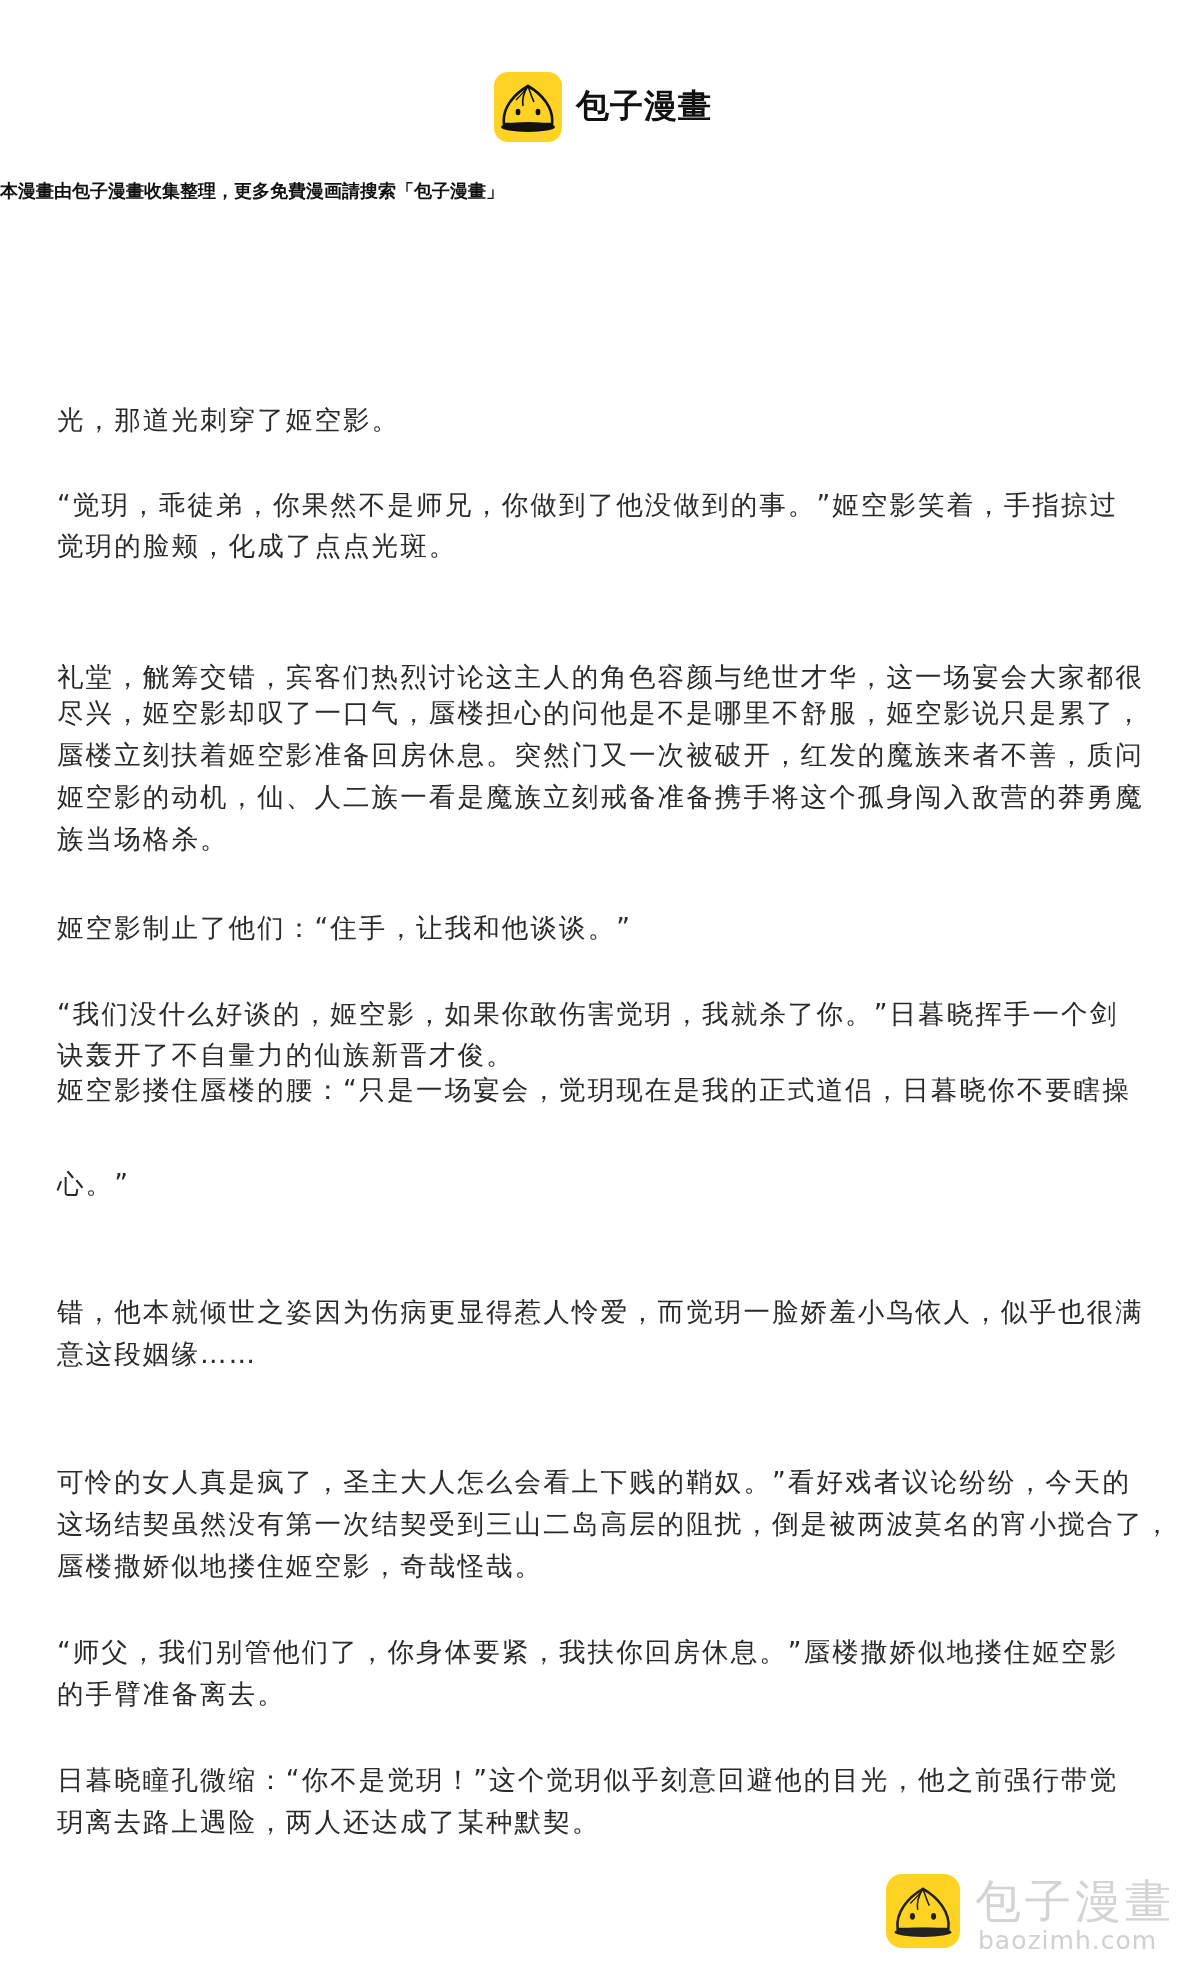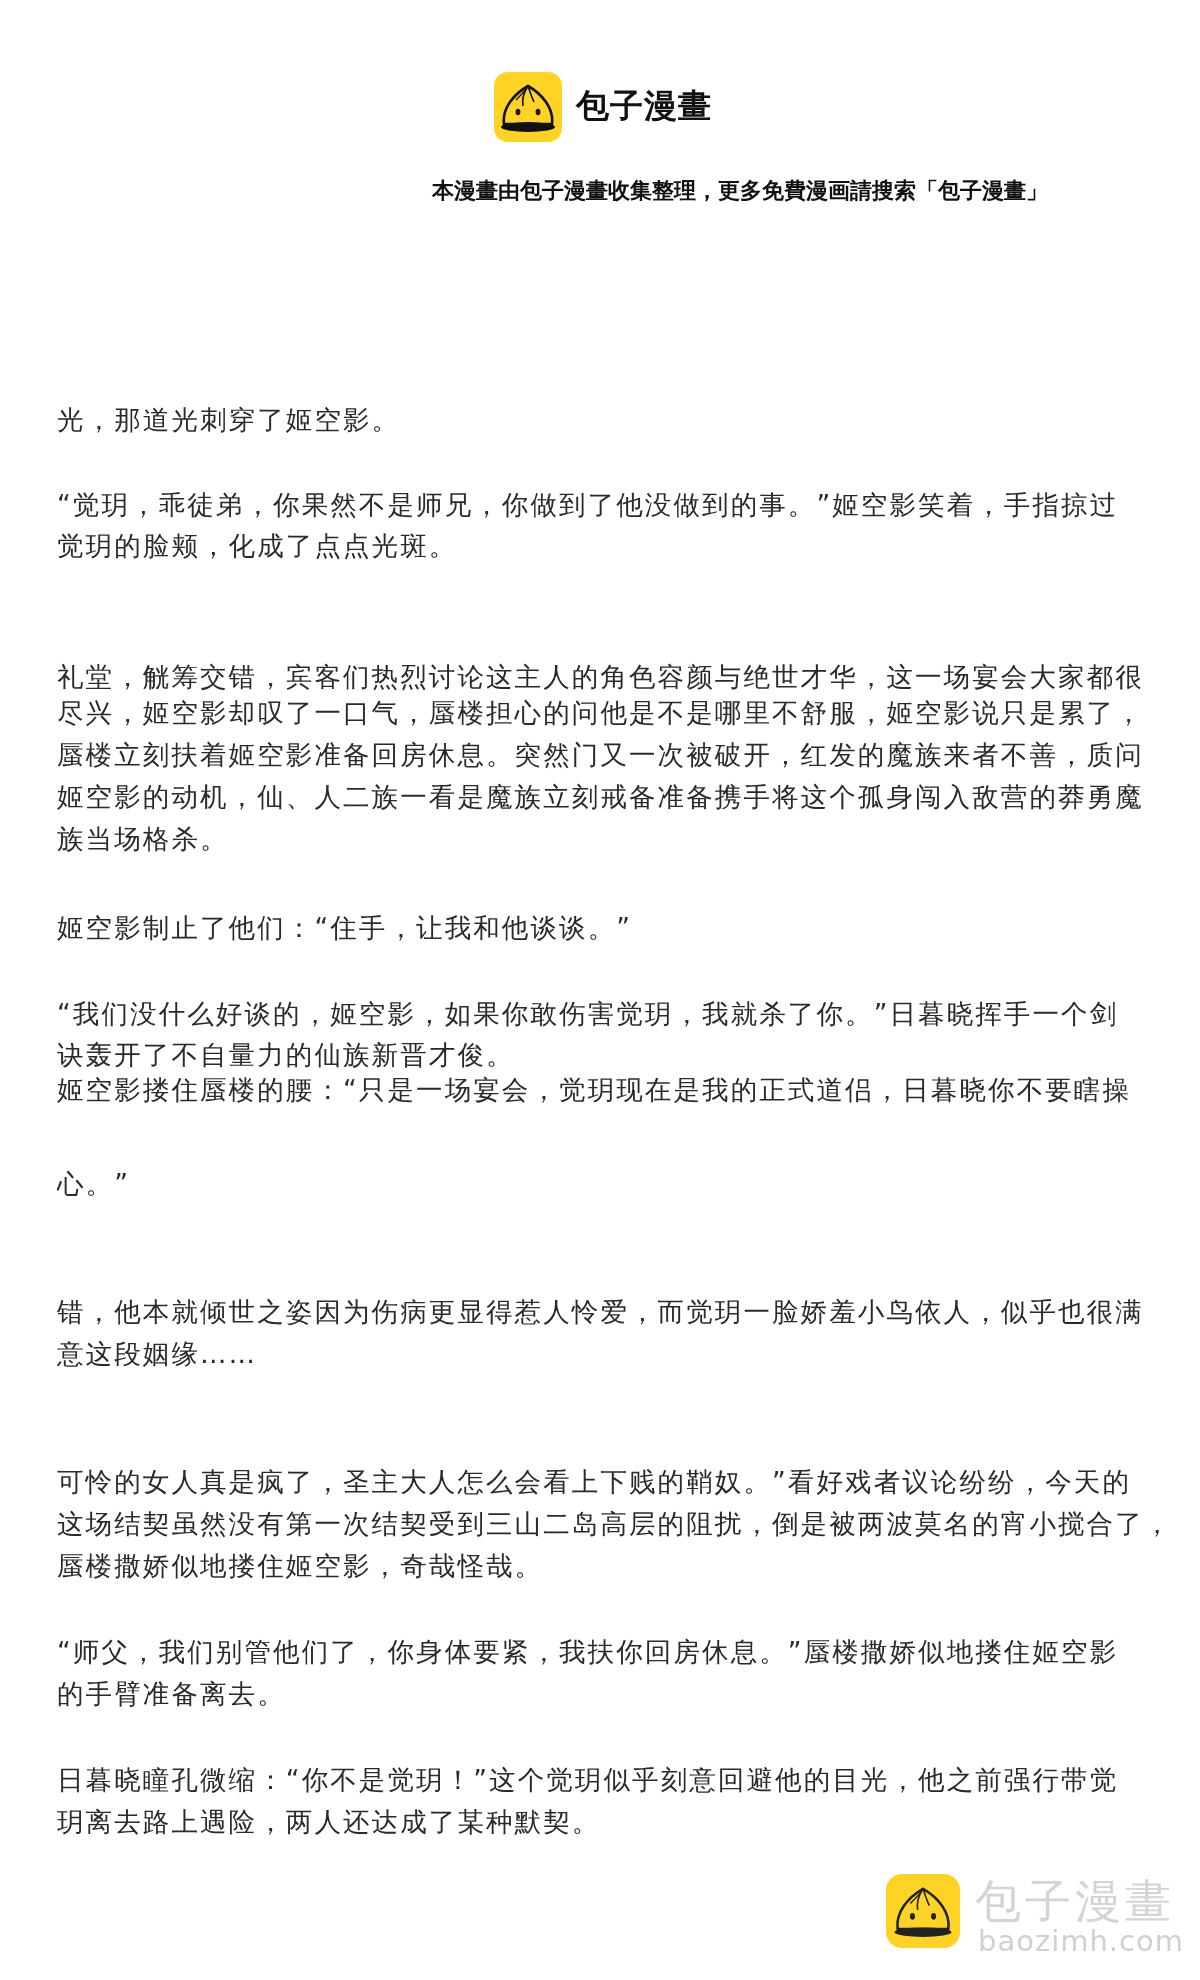--- a/index.html
+++ b/index.html
@@ -3,29 +3,29 @@
 <meta charset="utf-8">
 <style>
   html, body { margin: 0; padding: 0; background: #ffffff; }
   body { width: 1200px; height: 1980px; position: relative; overflow: hidden;
          font-family: "DejaVu Sans", "Liberation Sans", sans-serif; color: #222; }
   .logo-icon { position: absolute; border-radius: 14px; background: #ffd324; overflow: hidden; }
   .logo-icon svg { width: 100%; height: 100%; display: block; }
   .header-logo { left: 494px; top: 72px; width: 68px; height: 70px; }
   .header-title { position: absolute; left: 576px; top: 86px; font-size: 33px; font-weight: bold;
                   color: #111; letter-spacing: 1px; line-height: 40px; white-space: nowrap; }
-  .header-notice { position: absolute; left: 0; width: 1048px; top: 176px; text-align: right;
-                   font-size: 22px; font-weight: bold; color: #111; line-height: 30px; white-space: nowrap; }
+  .header-notice { position: absolute; left: 0; width: 1048px; top: 176px; text-align: left;
+                   font-size: 18px; font-weight: bold; color: #111; line-height: 30px; white-space: nowrap; }
   .body-text { position: absolute; left: 0; top: 0; width: 1176px; height: 1980px; padding-left: 32px; }
   .line { position: absolute; left: 57px; font-size: 26.5px; line-height: 32px; height: 32px;
           color: #2a2a2a; white-space: nowrap; letter-spacing: 2.1px; }
   .wm-logo { left: 886px; top: 1874px; width: 74px; height: 74px; border-radius: 16px; }
   .wm-title { position: absolute; left: 975px; top: 1874px; font-size: 46px; line-height: 54px;
               color: #d4d4d4; letter-spacing: 4px; white-space: nowrap; }
-  .wm-url { position: absolute; left: 978px; top: 1924px; font-size: 29px; line-height: 34px;
+  .wm-url { position: absolute; left: 978px; top: 1924px; font-size: 25px; line-height: 34px;
             color: #d0d0d0; letter-spacing: 1px; white-space: nowrap; }
 </style>
 </head>
 <body>
 
 <div class="logo-icon header-logo">
   <svg viewBox="0 0 68 70">
     <path d="M10 52 C8 36 20 22 34 14 C48 22 60 36 58 52 Z" fill="#ffd324" stroke="#111" stroke-width="2.6"></path>
     <path d="M34 14 C30 20 28 28 29 34" fill="none" stroke="#111" stroke-width="1.6"></path>
     <path d="M34 14 C36 20 38 26 40 30" fill="none" stroke="#111" stroke-width="1.6"></path>

